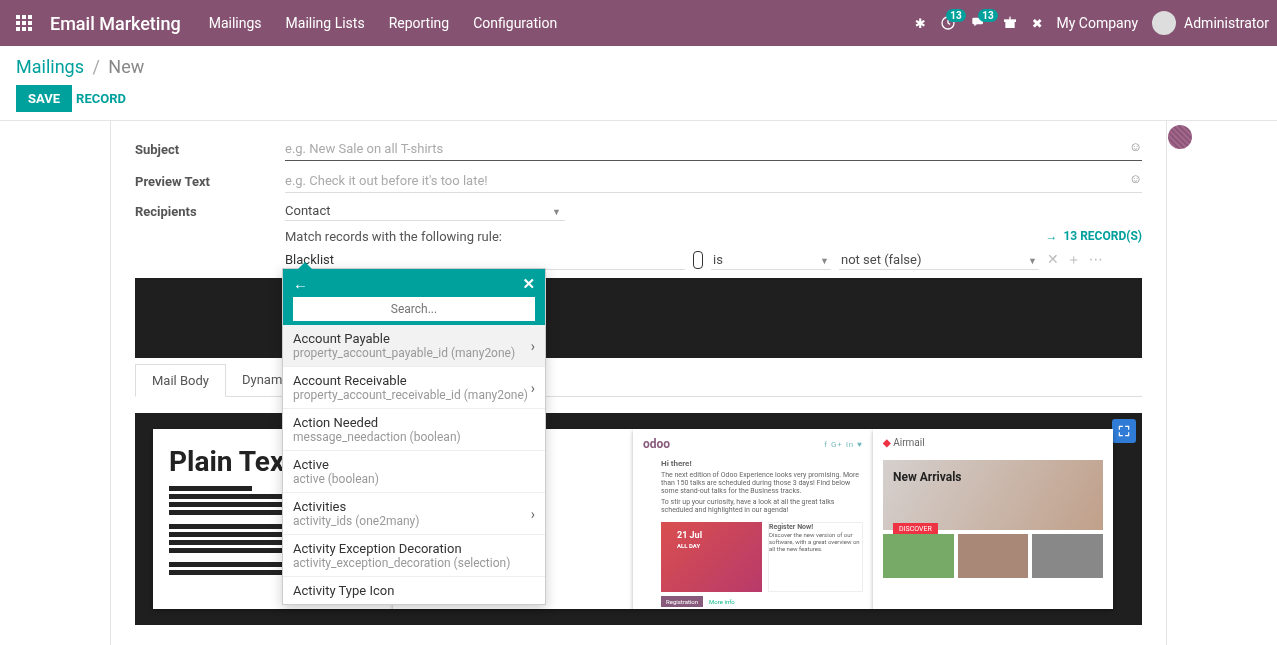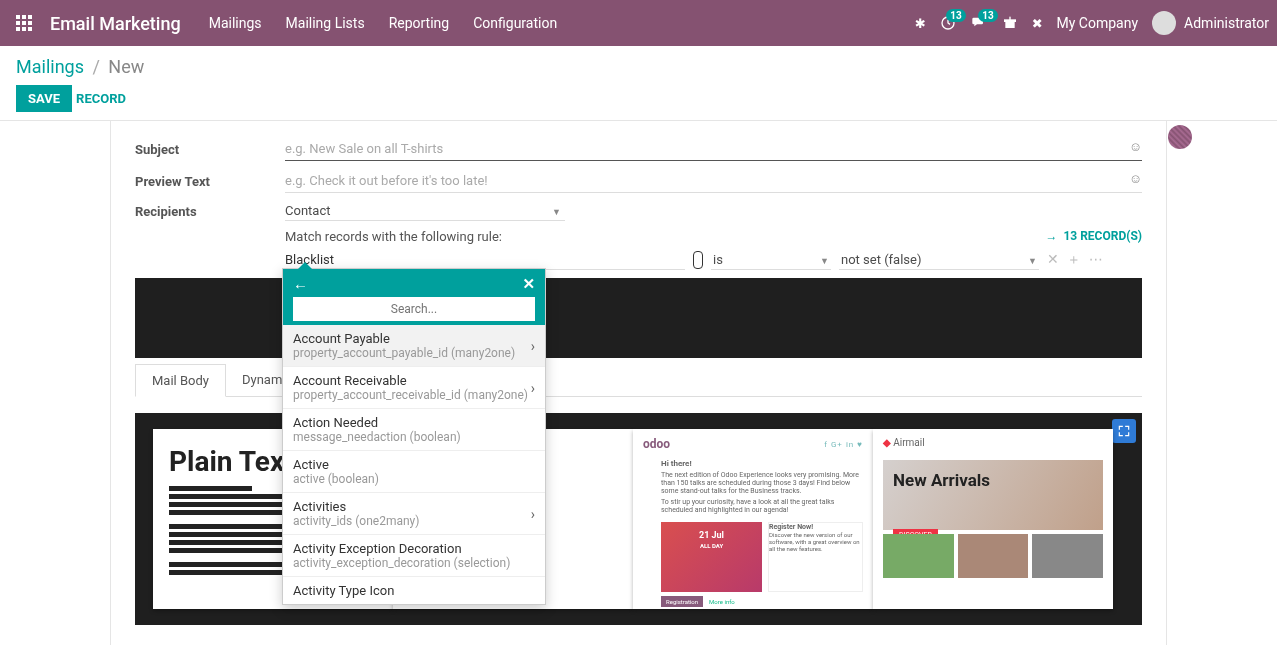--- a/index.html
+++ b/index.html
@@ -69,26 +69,26 @@
 .template-card { width: 240px; height: 180px; background: #fff; box-shadow: 0 2px 4px rgba(0,0,0,0.3); flex-shrink: 0; overflow: hidden; font-size: 9px; color: #666; position: relative; }
 .plain-title { font-size: 28px; font-weight: bold; color: #222; padding: 16px 16px 8px; }
 .text-lines { padding: 0 16px; }
 .tl { height: 5px; background: #222; margin-bottom: 3px; }
 .odoo-hdr { padding: 8px 10px; display:flex; justify-content:space-between; align-items:center; }
 .odoo-logo { color: #875a7b; font-weight: bold; font-size: 12px; }
 .socials { color: #7bb; font-size: 8px; letter-spacing:1px; }
 .odoo-body { padding: 0 10px; margin-left: 18px; }
 .odoo-tiles { display:flex; gap:6px; margin-top:8px; }
 .odoo-tile { flex:1; height:70px; border:1px solid #eee; }
-.odoo-banner { background: linear-gradient(135deg,#d94f4f,#b83a6a); color:#fff; font-size:9px; font-weight:bold; padding:8px 8px; text-align:center; width: 50%; }
+.odoo-banner { background: linear-gradient(135deg,#d94f4f,#b83a6a); color:#fff; font-size:9px; font-weight:bold; padding:8px 16px; width: 50%; }
 .airmail-hdr { padding: 8px 10px; display:flex; justify-content:space-between; align-items:center; }
 .airmail-logo { font-size:10px; }
 .airmail-logo .a { color:#e34; font-weight:bold; }
 .airmail-hero { margin: 4px 10px; background: linear-gradient(120deg,#d5d0ce,#c0a08a); height:70px; padding:10px; }
-.airmail-hero h3 { font-size:17px; color:#222; margin-bottom:4px; }
+.airmail-hero h3 { font-size:12px; color:#222; margin-bottom:4px; }
 .airmail-btn { background:#e34; color:#fff; font-size:7px; padding:2px 6px; display:inline-block;margin-top:35px; }
 .airmail-thumbs { display:flex; gap:4px; margin:4px 10px; }
 .airmail-thumbs div { flex:1; height:44px; background:#999; }
 .expand-btn { position: absolute; top: 6px; right: 6px; width: 24px; height: 24px; background: #2f7bd6; border-radius: 3px; display:flex; align-items:center; justify-content:center; cursor:pointer; }
 .expand-btn svg { fill:#fff; }
 
 
 .chatter-bubble { position: absolute; right: -26px; top: 4px; width: 24px; height:24px; border-radius:50%; background: repeating-linear-gradient(45deg,#855271,#a86b92 2px,#855271 4px); cursor:pointer; }
 
 

